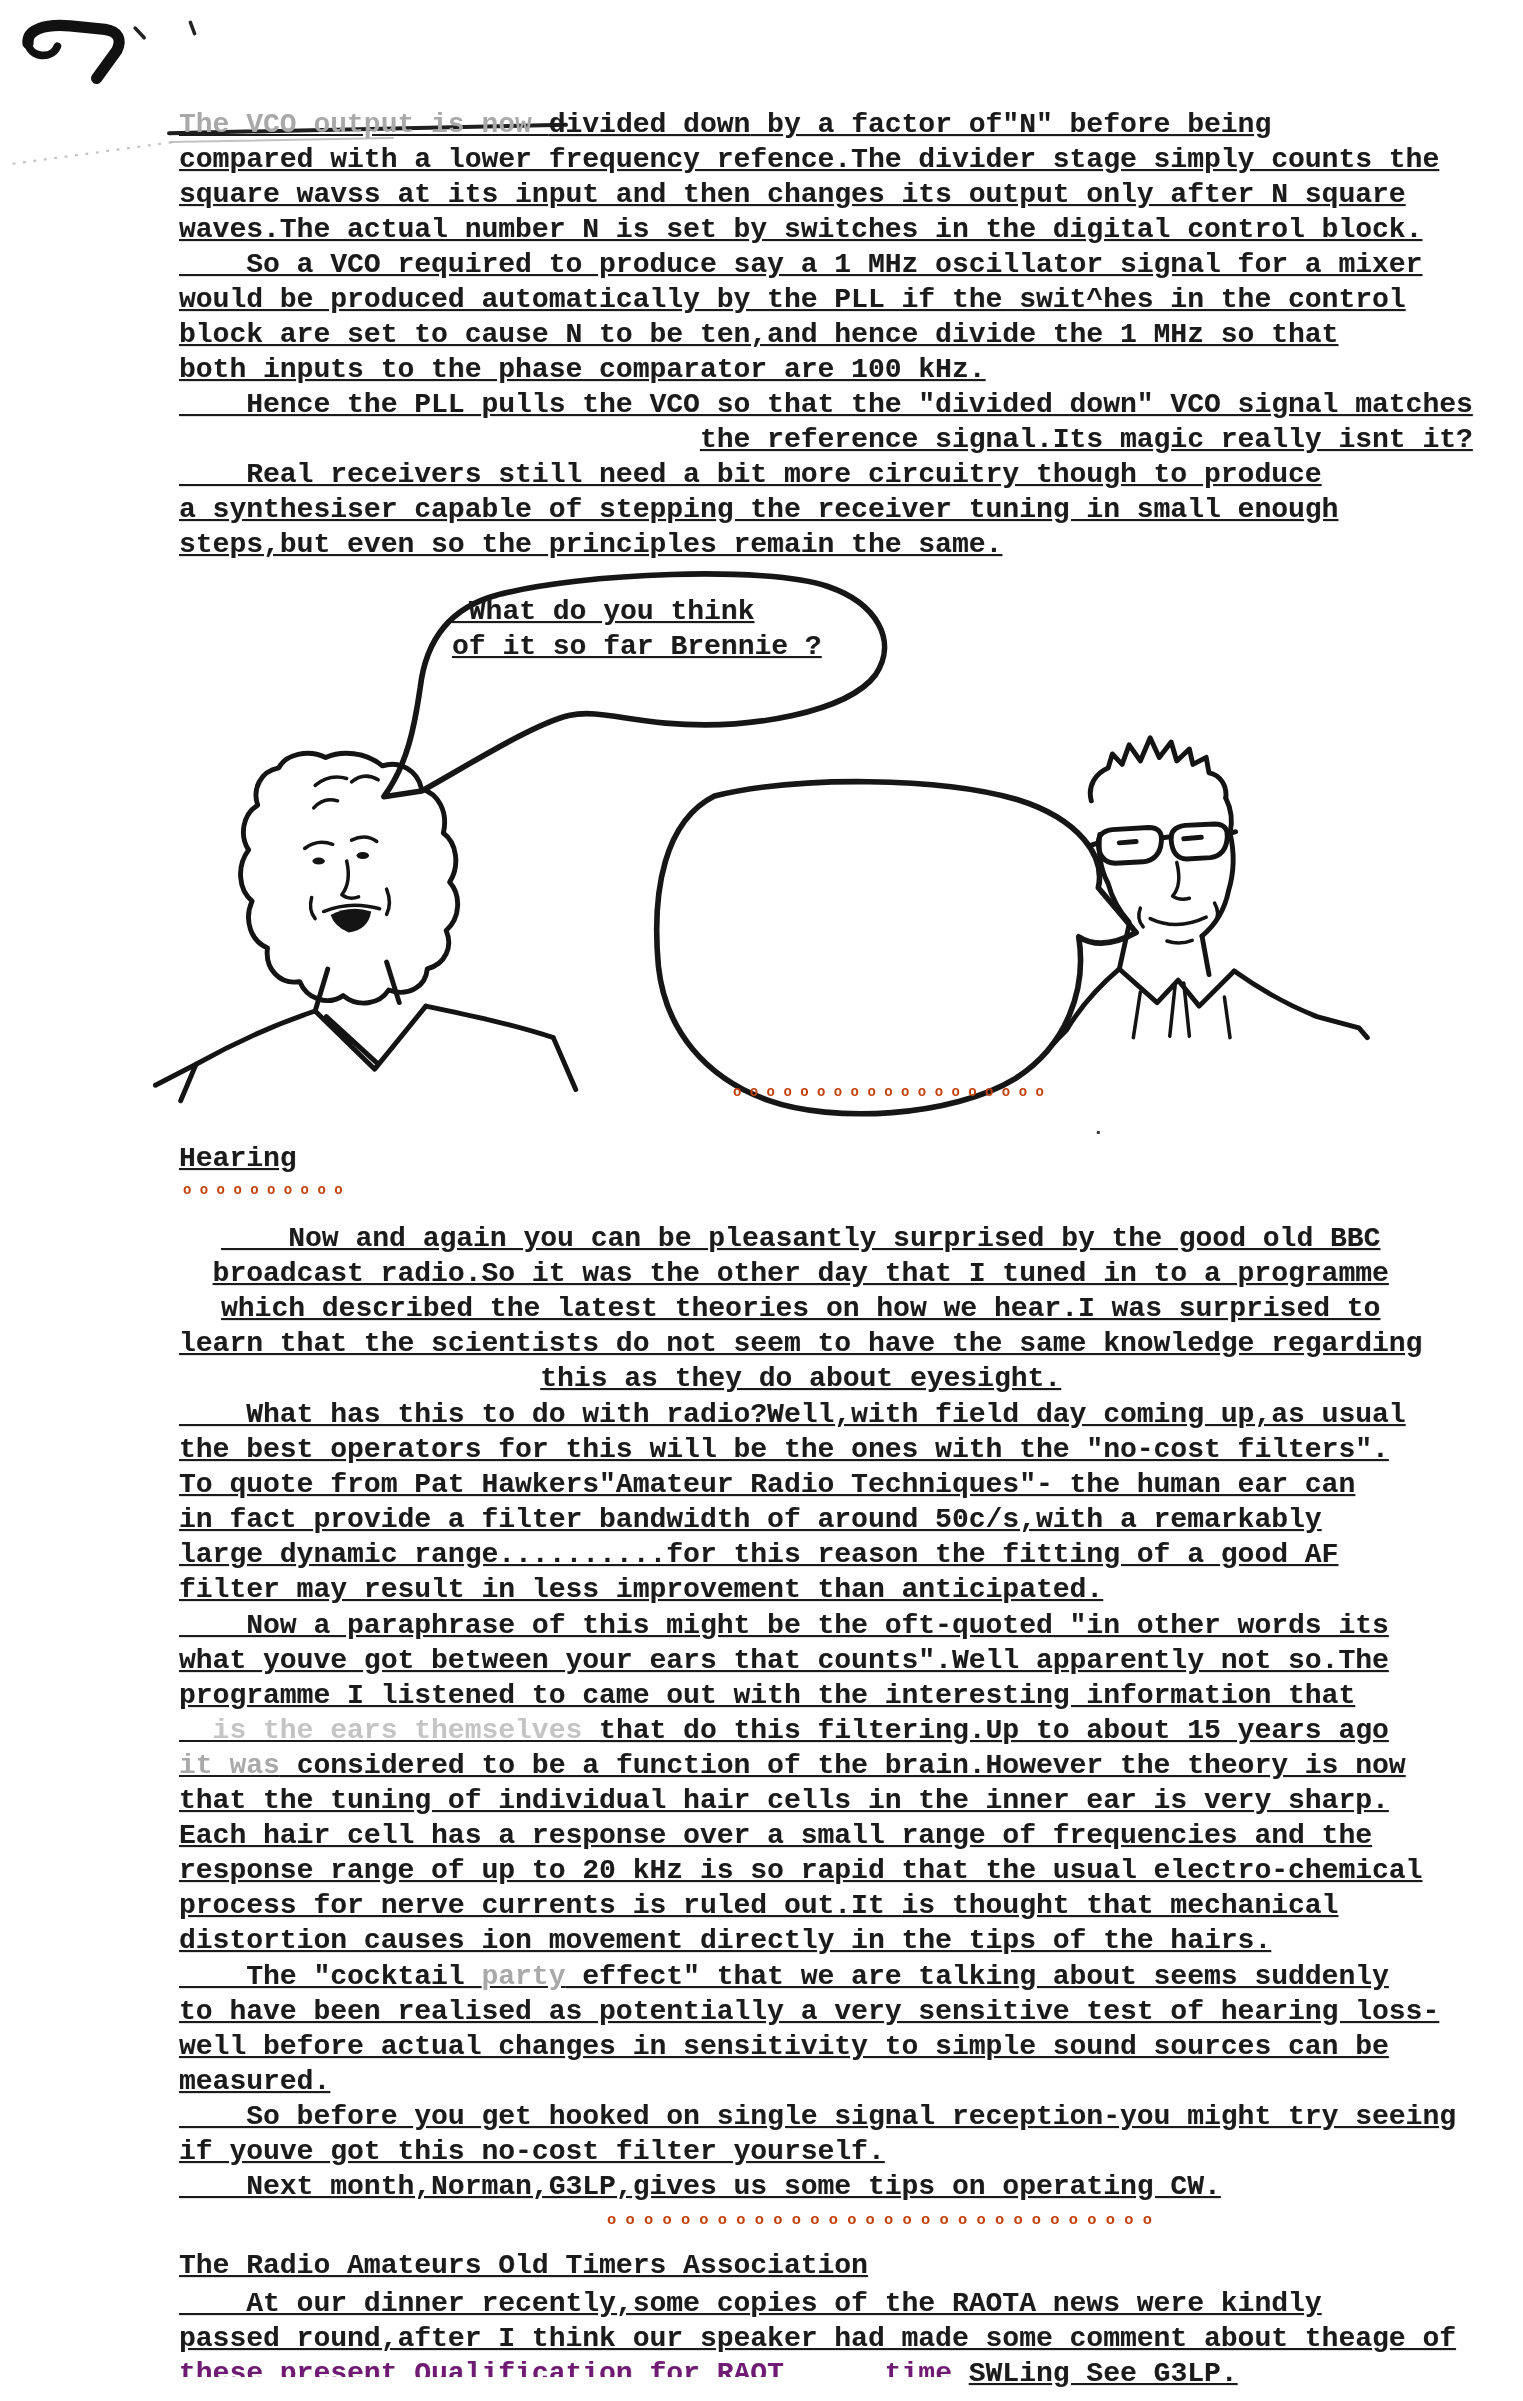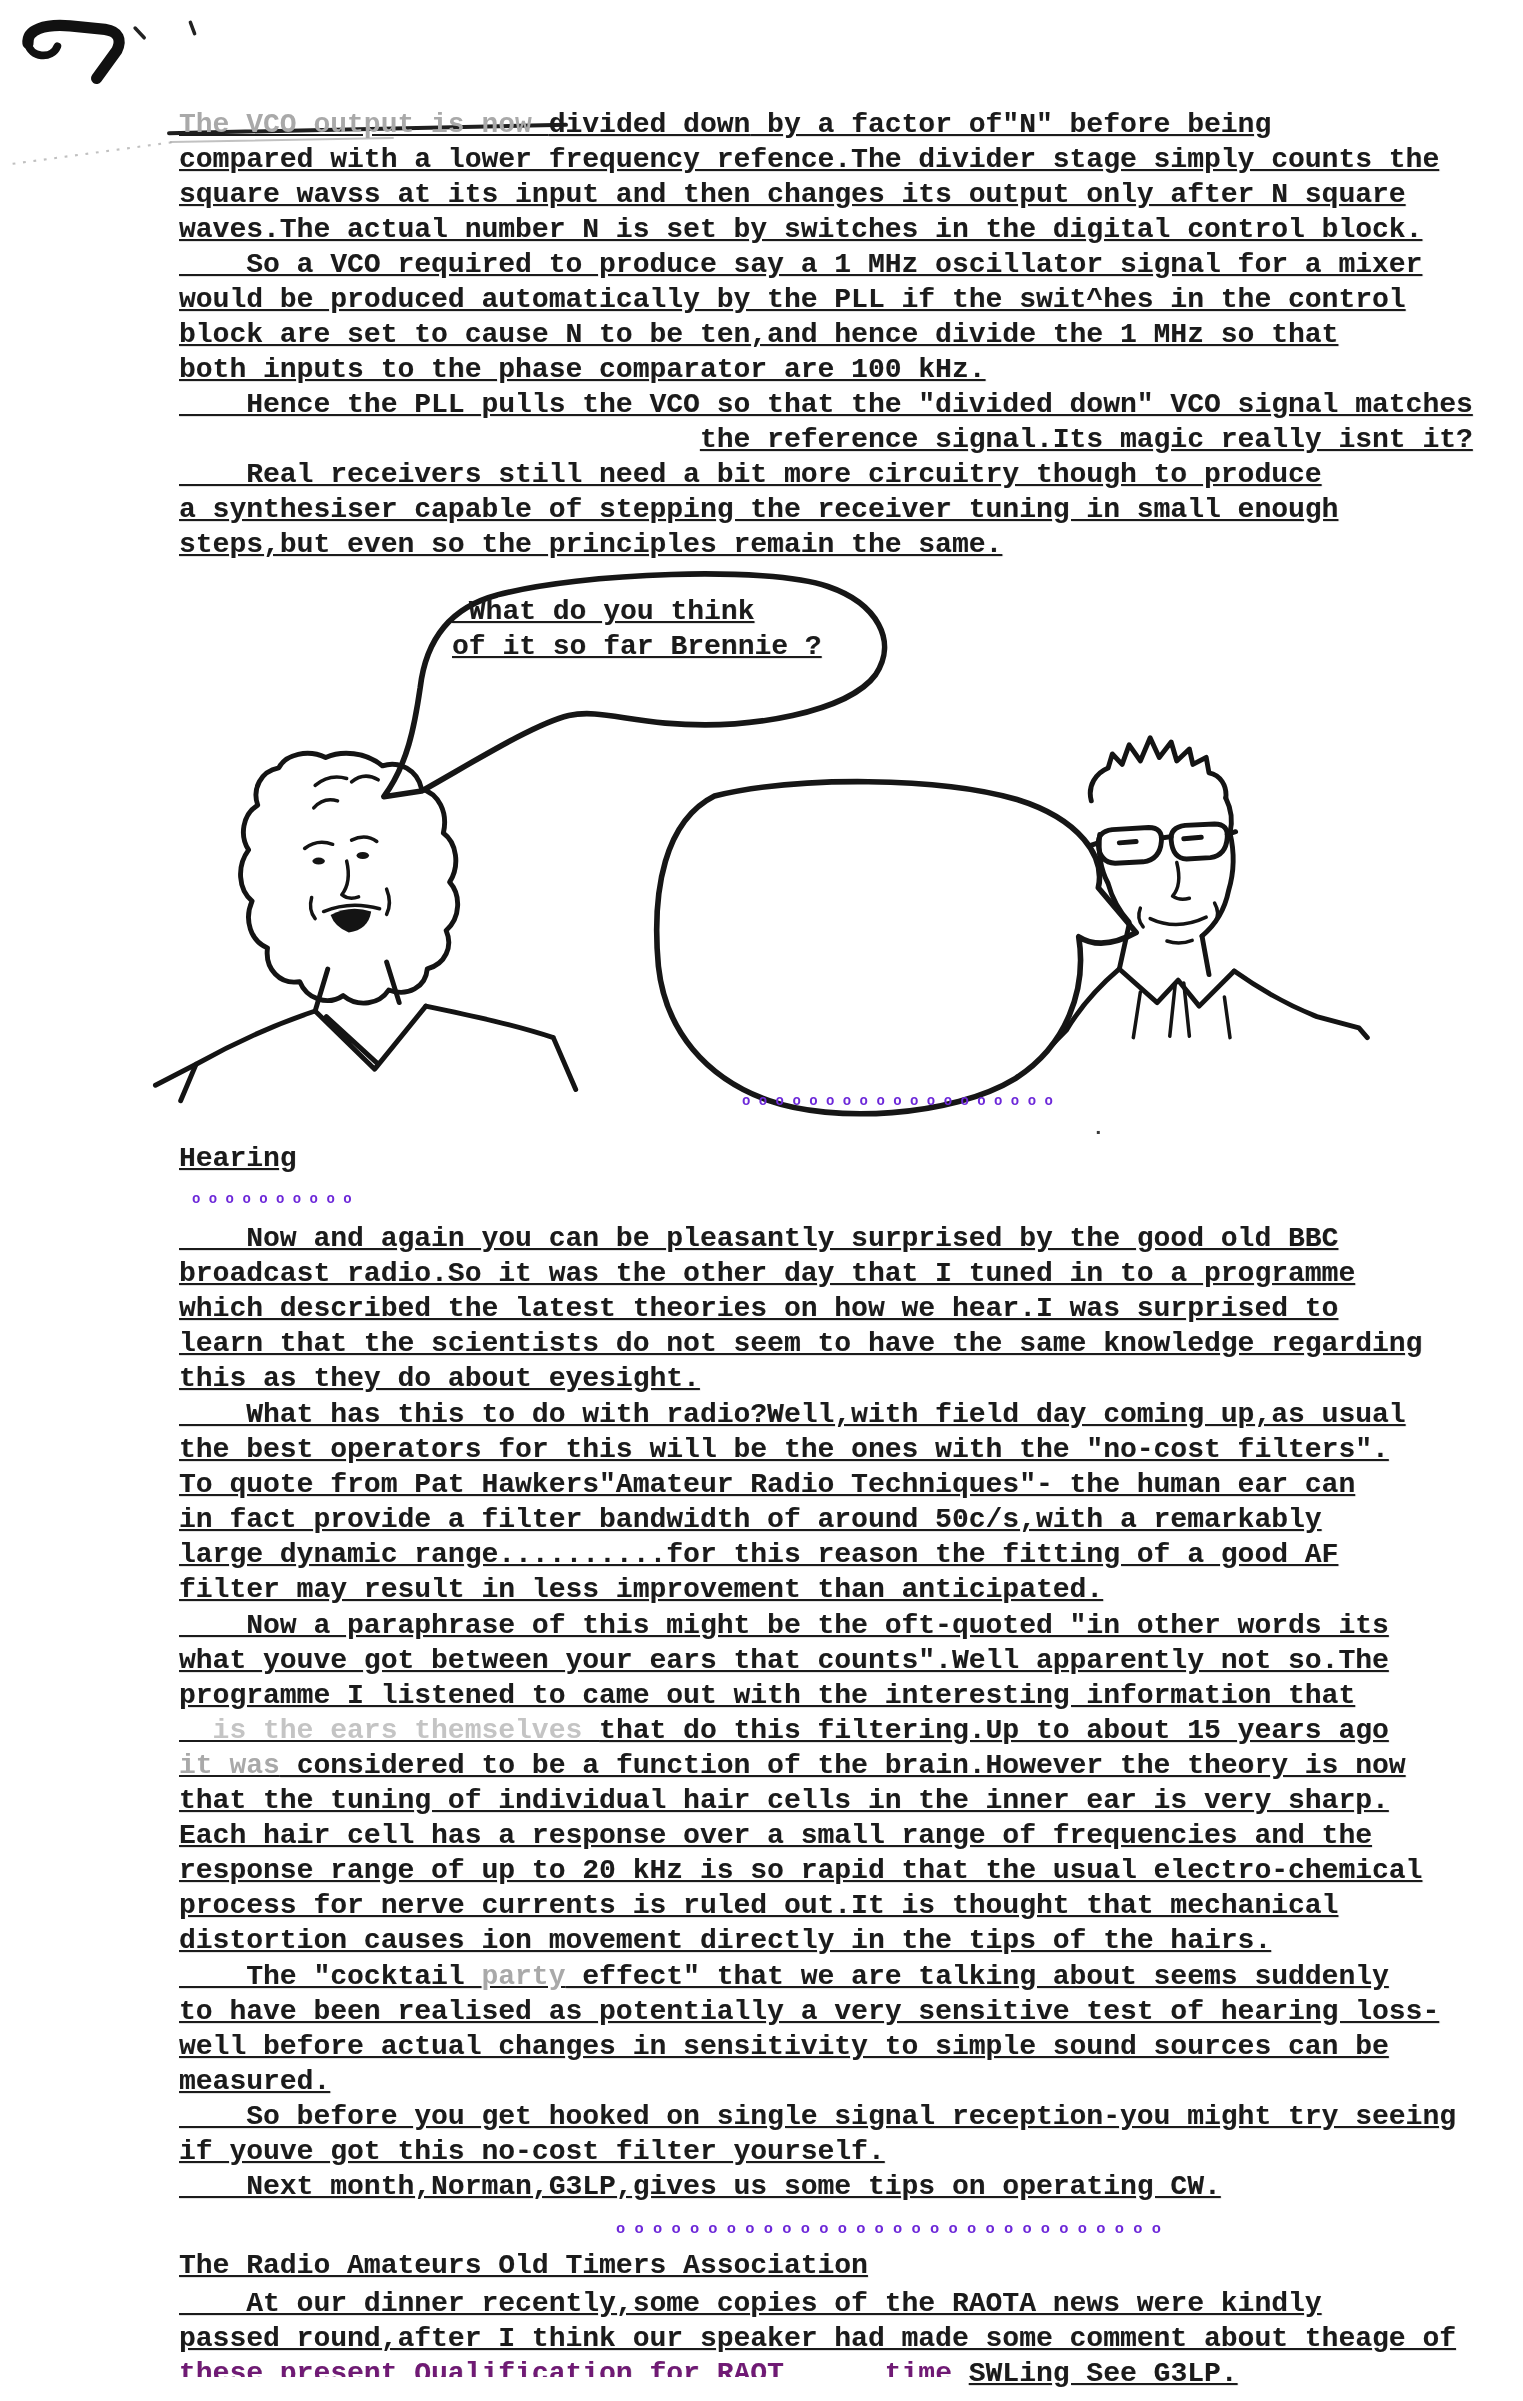--- a/index.html
+++ b/index.html
@@ -3,22 +3,22 @@
 <meta charset="utf-8">
 <style>
   html,body{margin:0;padding:0;background:#e8e8e8;}
   #page{position:relative;width:1523px;height:2401px;background:#ffffff;overflow:hidden;
         font-family:"Liberation Mono",monospace;color:#1b1b1b;}
   .txt{position:absolute;margin:0;font:600 28px/35px "Liberation Mono",monospace;
        color:#1b1b1b;white-space:pre;letter-spacing:0;
        text-shadow:0.3px 0.4px 0 rgba(0,0,0,0.30);text-decoration:underline;}
   .faded{color:#a9a9a9;text-shadow:none;}
   .faded2{color:#c4c4c4;text-shadow:none;}
-  .dots{position:absolute;margin:13px;font:600 14px/14px "Liberation Mono",monospace;
-        color:#6d28d9;white-space:pre;}
+  .dots{position:absolute;margin:4px;font:600 14px/14px "Liberation Mono",monospace;
+        color:#c2410c;white-space:pre;}
   .dots-big{font:600 15.4px/15.4px "Liberation Mono",monospace;}
   .strike-line{position:absolute;background:#1f1f1f;border-radius:2.1px;}
   .strike-line.light{background:#9f9f9f;opacity:.65;}
   .cut{display:inline-block;height:21px;overflow:hidden;vertical-align:top;color:#701a75;}
   svg{position:absolute;overflow:visible;}
   .sk{fill:none;stroke:#141414;stroke-width:7;stroke-linecap:round;stroke-linejoin:round;}
   .sk-thin{fill:none;stroke:#141414;stroke-width:5;stroke-linecap:round;stroke-linejoin:round;}
   .sk-fill{fill:#141414;stroke:none;}
   .bubble{fill:none;stroke:#161616;stroke-width:8;stroke-linecap:round;stroke-linejoin:round;}
   .speck{position:absolute;font:600 21px/21px "Liberation Mono",monospace;color:#3a3a3a;}
@@ -100,21 +100,21 @@
   </svg>
 
   <pre class="txt" style="left:452px;top:594px;"> What do you think
 of it so far Brennie ?</pre>
   <pre class="dots" style="left:729px;top:1081px;">o o o o o o o o o o o o o o o o o o o</pre>
   <div class="speck" style="left:1092px;top:1118px;">.</div>
 
   <pre class="txt" style="left:179px;top:1141px;">Hearing</pre>
   <pre class="dots" style="left:179px;top:1179px;">o o o o o o o o o o</pre>
 
-  <pre class="txt" style="left:179px;top:1221px;">    Now and again you can be pleasantly surprised by the good old BBC
+  <pre class="txt" style="left:179px;top:1221px;text-align:center;">    Now and again you can be pleasantly surprised by the good old BBC
 broadcast radio.So it was the other day that I tuned in to a programme
 which described the latest theories on how we hear.I was surprised to
 learn that the scientists do not seem to have the same knowledge regarding
 this as they do about eyesight.</pre>
   <pre class="txt" style="left:179px;top:1397px;">    What has this to do with radio?Well,with field day coming up,as usual
 the best operators for this will be the ones with the "no-cost filters".
 To quote from Pat Hawkers"Amateur Radio Techniques"- the human ear can
 in fact provide a filter bandwidth of around 50c/s,with a remarkably
 large dynamic range..........for this reason the fitting of a good AF
 filter may result in less improvement than anticipated.</pre>

